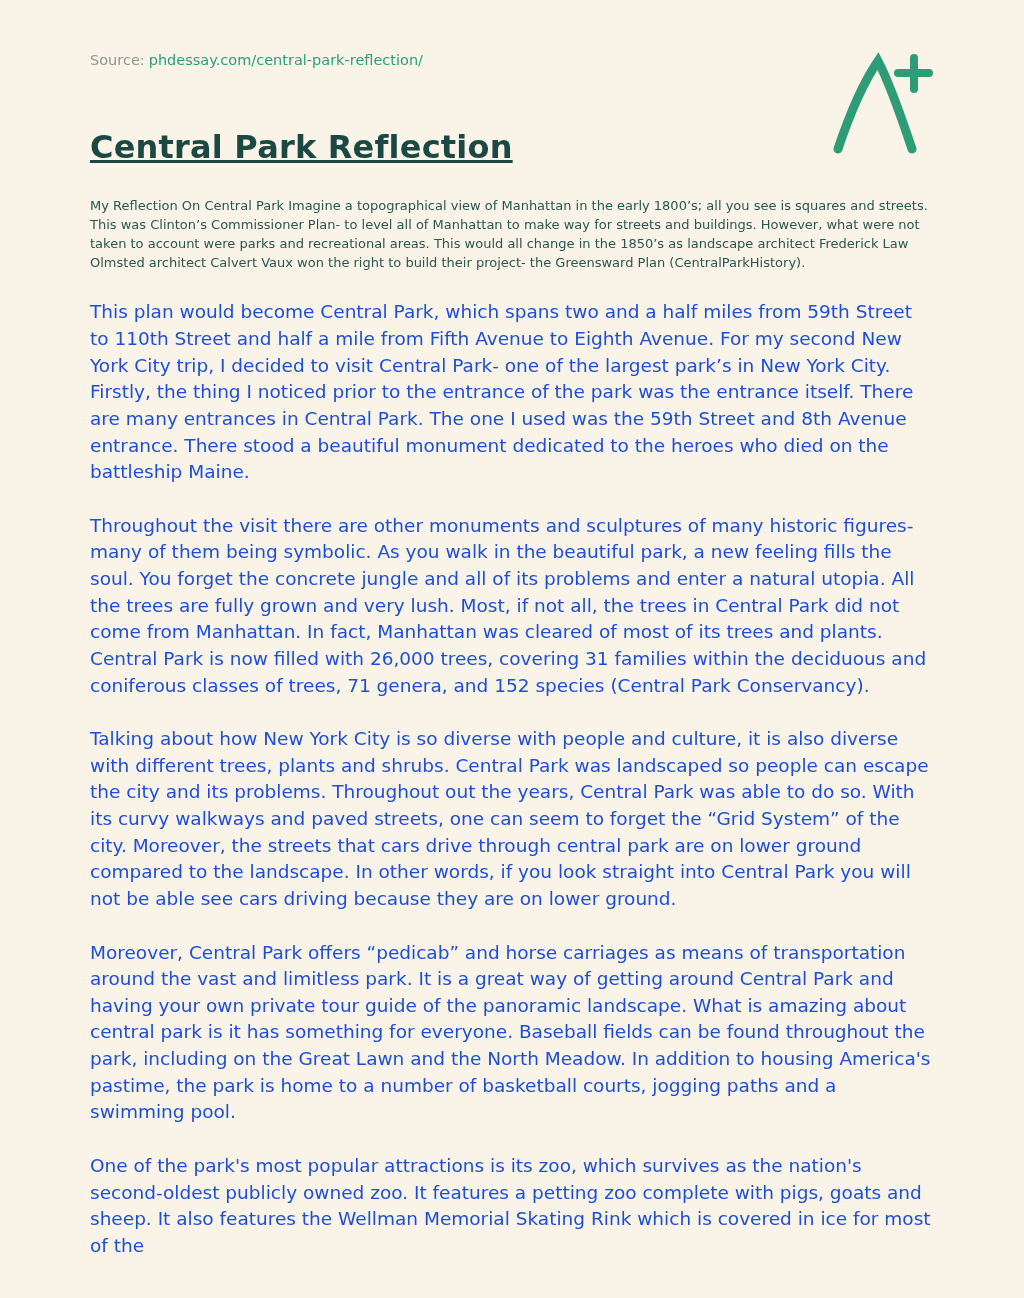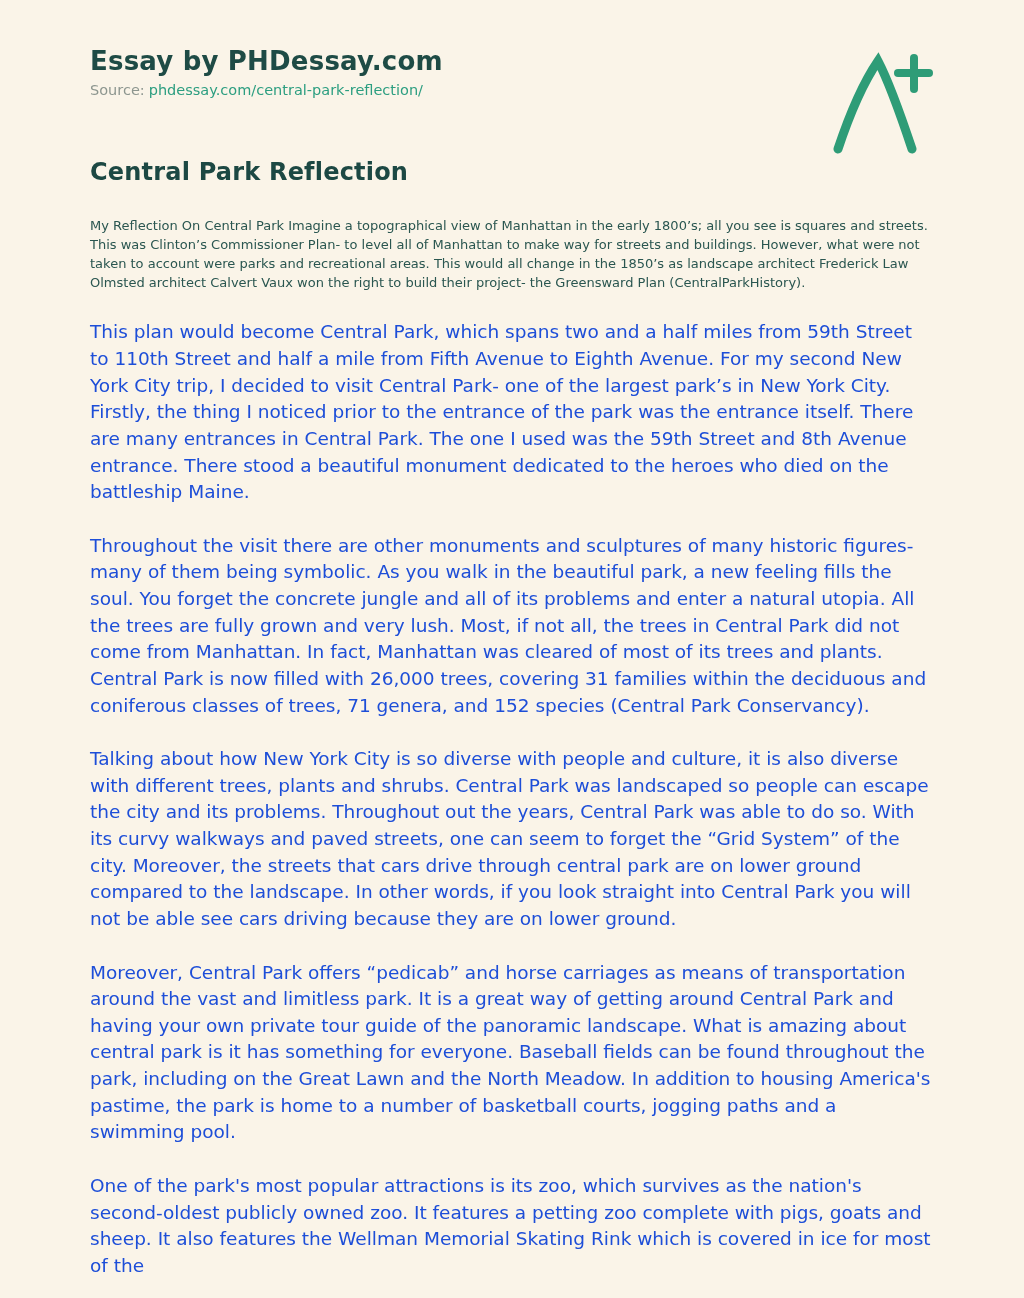--- a/index.html
+++ b/index.html
@@ -36,24 +36,25 @@
   }
   .logo {
     position: absolute;
     top: 52px;
     right: 90px;
     width: 106px;
     height: 102px;
   }
   .article-title {
     margin: 60px 0 0 0;
-    font-size: 24px;
+    font-size: 32px;
     font-weight: 700;
     color: #1C4843;
     letter-spacing: 0.2px;
+    text-decoration: underline;
   }
   .intro {
     margin: 30px 0 8px 0;
     max-width: 846px;
     font-size: 13px;
     line-height: 1.47;
     color: #2A5650;
   }
   .para {
     margin: 27px 0 0 0;
@@ -62,21 +63,20 @@
     line-height: 1.44;
     color: #1d4ed8;
   }
 </style>
 </head>
 <body>
 
 <div class="page">
 
   <div class="header">
-    <div class="header-title">Essay by PHDessay.com</div>
 
     <div class="source-line">
       <span>Source:</span><a class="source-link" href="#">phdessay.com/central-park-reflection/</a>
     </div>
 
     <div class="logo">
       <svg width="106" height="102" viewBox="0 0 106 102" xmlns="http://www.w3.org/2000/svg">
         <path d="M10 97 C 21 64 35 31 50 9 C 61 30 73 64 84 97" stroke="#2E9C77" stroke-width="9" fill="none" stroke-linecap="round"></path>
         <path d="M70 21 L 101 21" stroke="#2E9C77" stroke-width="8" stroke-linecap="round"></path>
         <path d="M86 6 L 86 37" stroke="#2E9C77" stroke-width="8" stroke-linecap="round"></path>

